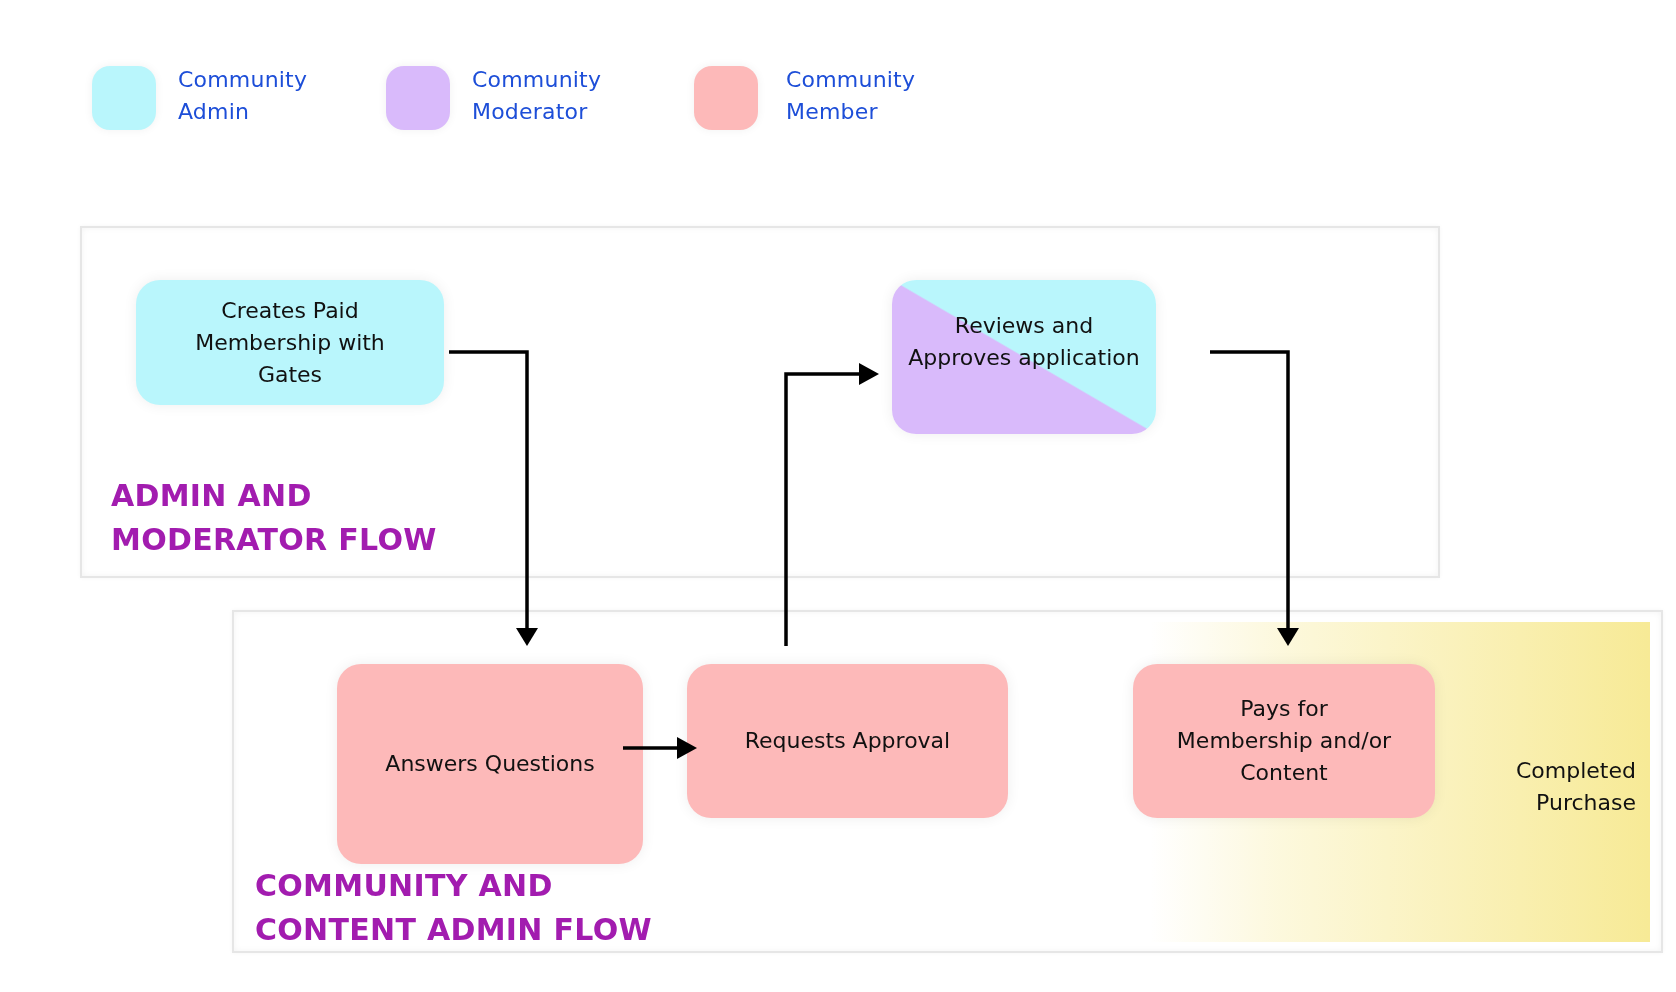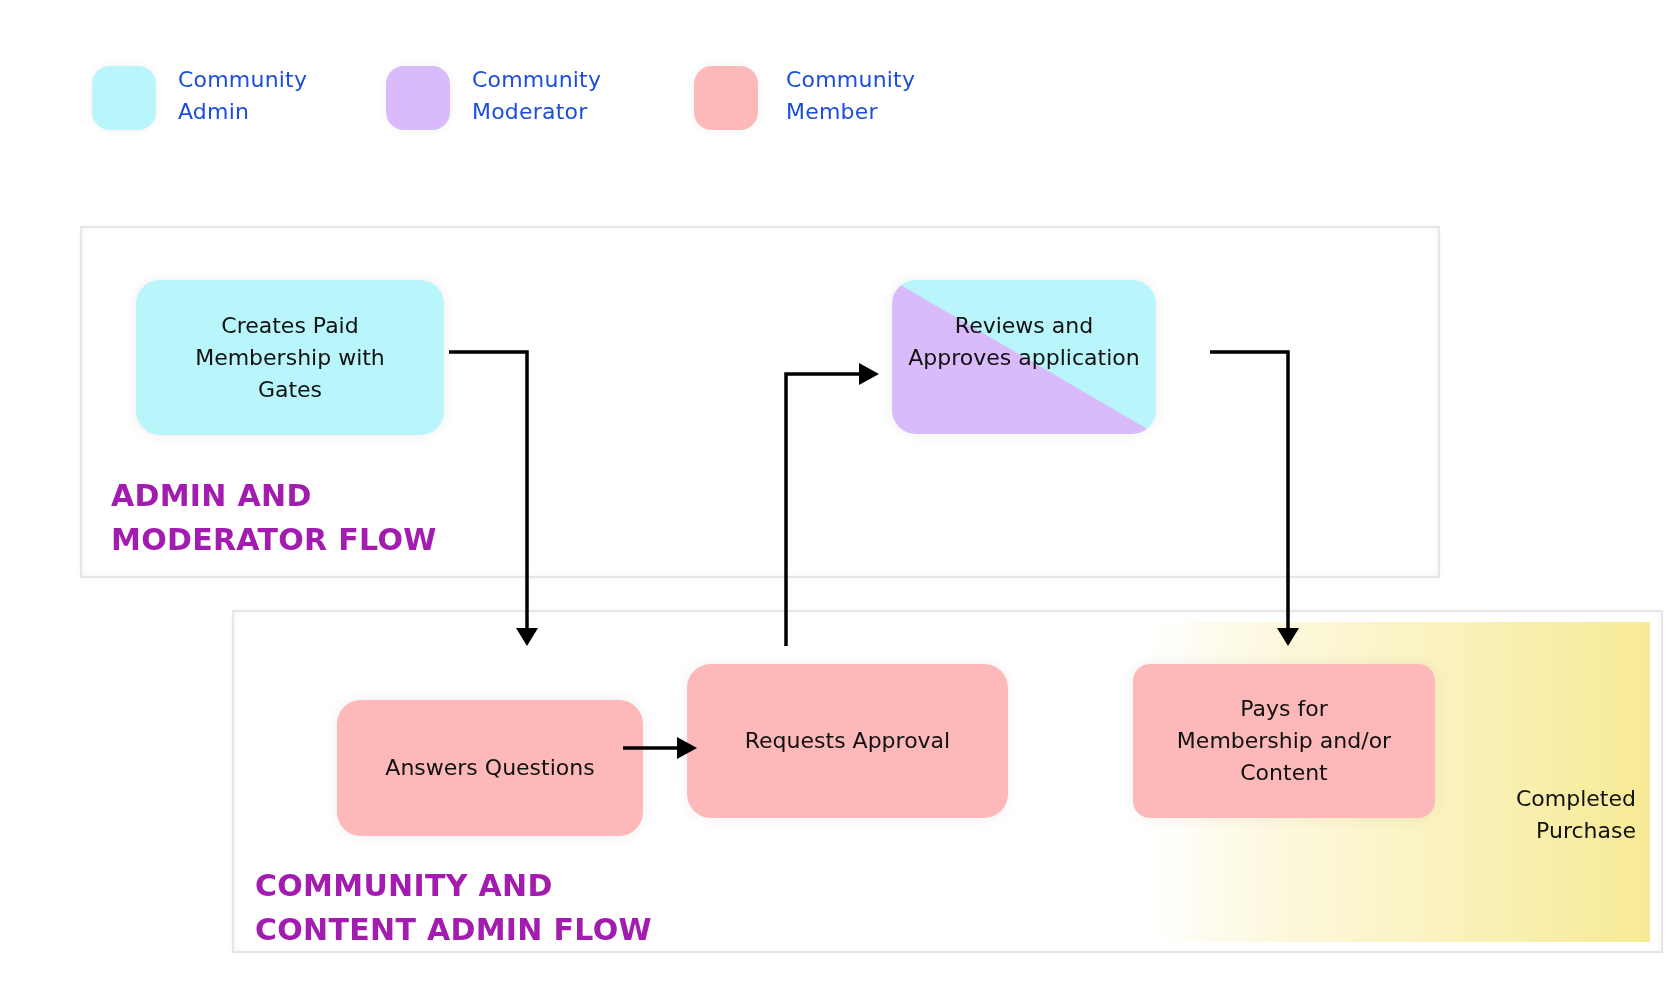--- a/index.html
+++ b/index.html
@@ -36,21 +36,21 @@
   .node .node-text { position: relative; z-index: 2; }
   .node-admin { background: #b9f6fc; }
   .node-member { background: #fdb9b9; }
   .node-split { background: linear-gradient(to top right, #d9bafb 0%, #d9bafb 49.7%, #b9f6fc 50.3%, #b9f6fc 100%); }
   .yellow-zone {
     position: absolute;
     background: linear-gradient(to right, rgba(248,236,160,0) 0%, rgba(248,236,160,0.35) 25%, rgba(248,236,160,0.7) 60%, rgba(247,234,150,1) 100%);
   }
   .end-text {
     position: absolute; font-size: 22px; line-height: 32px; color: #111;
-    text-align: right; white-space: pre-line; margin-top: 28px;
+    text-align: right; white-space: pre-line;
   }
   svg.connectors { position: absolute; left: 0; top: 0; width: 1676px; height: 992px; pointer-events: none; }
 </style>
 </head>
 <body>
 
 <div>
   <div class="swatch" style="left:92px; top:66px; background:#b9f6fc;"></div>
   <div class="legend-text" style="left:178px; top:64px;">Community
 Admin</div>
@@ -66,40 +66,40 @@
 
 <div class="frame" style="left:80px; top:226px; width:1360px; height:352px;"></div>
 <div class="section-label" style="left:111px; top:474px;">ADMIN AND
 MODERATOR FLOW</div>
 
 <div class="frame" style="left:232px; top:610px; width:1431px; height:343px;"></div>
 <div class="yellow-zone" style="left:1150px; top:622px; width:500px; height:320px;"></div>
 <div class="section-label" style="left:255px; top:864px;">COMMUNITY AND
 CONTENT ADMIN FLOW</div>
 
-<div class="node node-admin" style="left:136px; top:280px; width:308px; height:155px;">
+<div class="node node-admin" style="left:136px; top:280px; width:308px; height:125px;">
   <span class="node-text">Creates Paid
 Membership with
 Gates</span>
 </div>
 
 <div class="node node-split" style="left:892px; top:280px; width:264px; height:154px;">
   <span class="node-text" style="margin-top:-30px;">Reviews and
 Approves application</span>
 </div>
 
-<div class="node node-member" style="left:337px; top:700px; width:306px; height:136px;">
+<div class="node node-member" style="left:337px; top:664px; width:306px; height:200px;">
   <span class="node-text">Answers Questions</span>
 </div>
 
 <div class="node node-member" style="left:687px; top:664px; width:321px; height:154px;">
   <span class="node-text">Requests Approval</span>
 </div>
 
-<div class="node node-member" style="left:1133px; top:664px; width:302px; height:154px;border-radius:17px;">
+<div class="node node-member" style="left:1133px; top:664px; width:302px; height:154px;">
   <span class="node-text">Pays for
 Membership and/or
 Content</span>
 </div>
 
 <div class="end-text" style="right:40px; top:755px;">Completed
 Purchase</div>
 
 <svg class="connectors" viewBox="0 0 1676 992">
   <defs>

